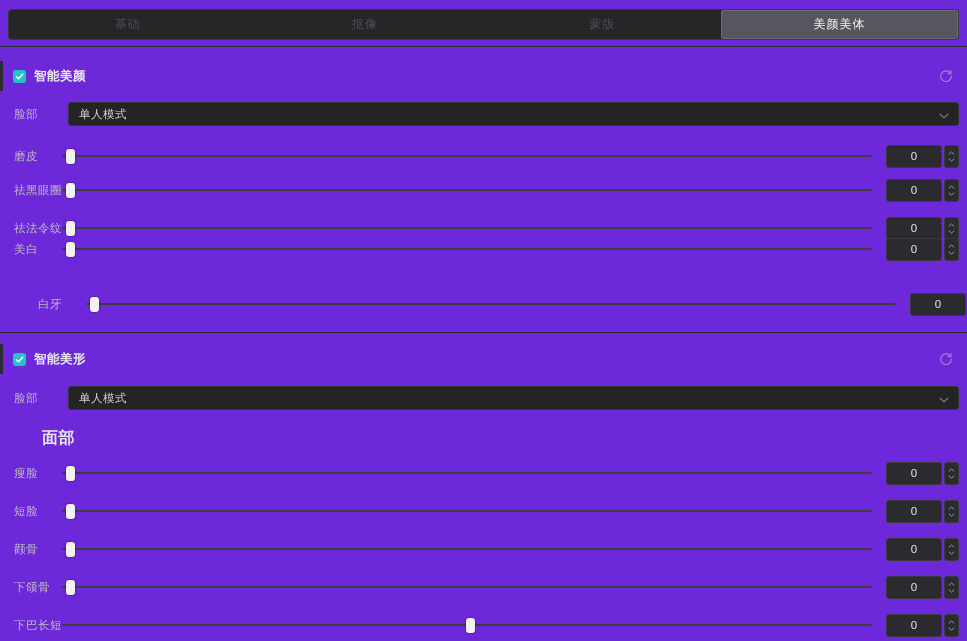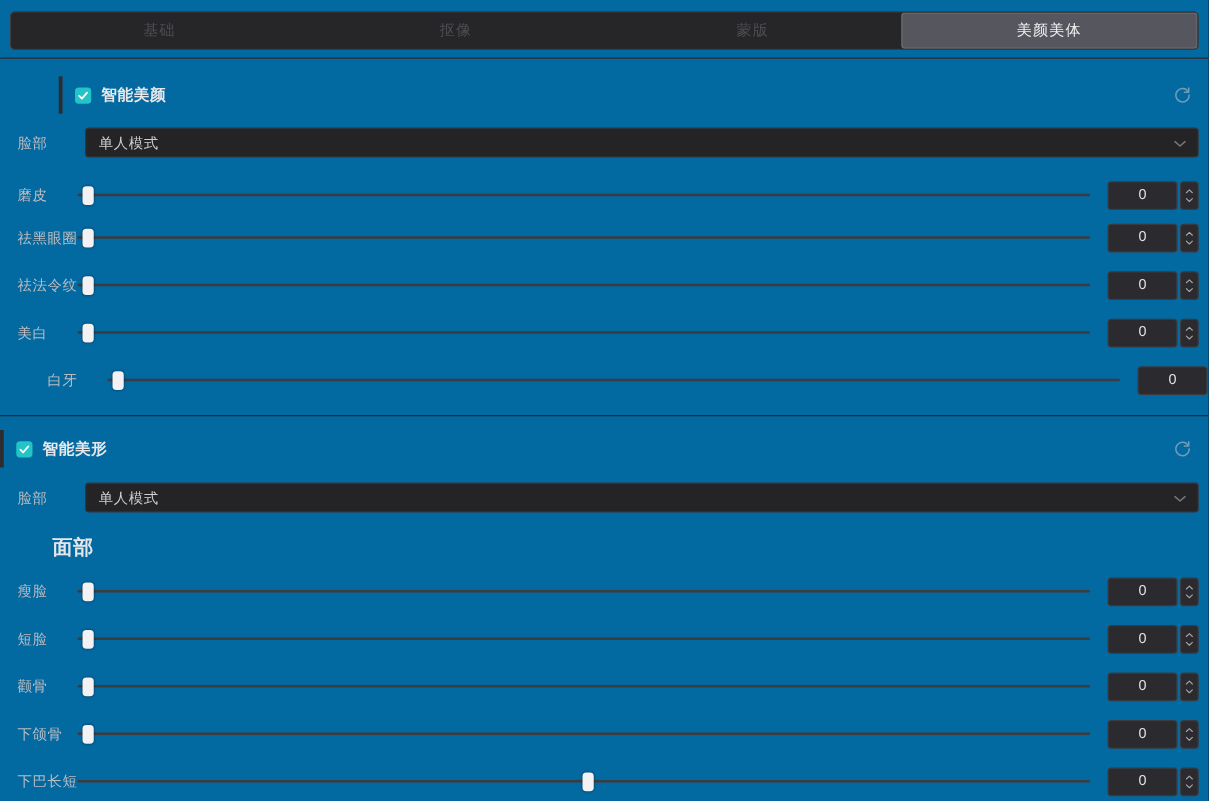--- a/index.html
+++ b/index.html
@@ -9,21 +9,21 @@
     height: 641px;
     background: #1b1b1d;
     font-family: "Liberation Sans", "DejaVu Sans", sans-serif;
     overflow: hidden;
   }
 
   .app {
     position: relative;
     width: 967px;
     height: 641px;
-    background: #0369a1;
+    background: #6d28d9;
     color: #d8d8d8;
   }
 
   
   .tabbar {
     position: absolute;
     left: 8px;
     top: 9px;
     width: 951px;
     height: 31px;
@@ -243,21 +243,21 @@
     </div>
     <div class="tab">
       <span>蒙版</span>
     </div>
     <div class="tab active">
       <span>美颜美体</span>
     </div>
   </div>
   <div class="tabbar-underline"></div>
 
-  <div class="section-head" style="top:60px;padding-left:47px;">
+  <div class="section-head" style="top:60px;">
     <div class="accent-bar"></div>
     <div class="checkbox">
       <svg width="9" height="9" viewBox="0 0 10 10">
         <path d="M1.5 5.2 L3.9 7.6 L8.5 2.4" stroke="#ffffff" stroke-width="1.6" fill="none" stroke-linecap="round" stroke-linejoin="round"></path>
       </svg>
     </div>
     <span class="section-title">智能美颜</span>
     <div class="reset-btn">
       <svg width="16" height="16" viewBox="0 0 18 18">
         <path d="M14.2 6.2 A6 6 0 1 0 15 9" stroke="#c8c8cc" stroke-width="1.3" fill="none" stroke-linecap="round"></path>
@@ -328,21 +328,21 @@
     <div class="spinner">
       <svg width="7" height="4" viewBox="0 0 8 5">
           <path d="M1 4 L4 1.2 L7 4" stroke="#cfcfd2" stroke-width="1.1" fill="none" stroke-linecap="round" stroke-linejoin="round"></path>
         </svg>
       <svg width="7" height="4" viewBox="0 0 8 5">
           <path d="M1 1.2 L4 4 L7 1.2" stroke="#cfcfd2" stroke-width="1.1" fill="none" stroke-linecap="round" stroke-linejoin="round"></path>
         </svg>
     </div>
   </div>
 
-  <div class="row" style="top:252px;">
+  <div class="row" style="top:235px;">
     <span class="row-label">美白</span>
     <div class="slider">
       <div class="slider-track"></div>
       <div class="slider-handle" style="left:4px;"></div>
     </div>
     <div class="numfield">
       <span>0</span>
     </div>
     <div class="spinner">
       <svg width="7" height="4" viewBox="0 0 8 5">

